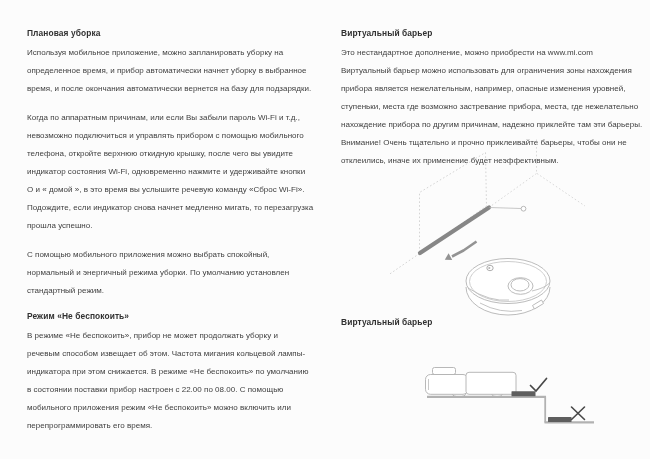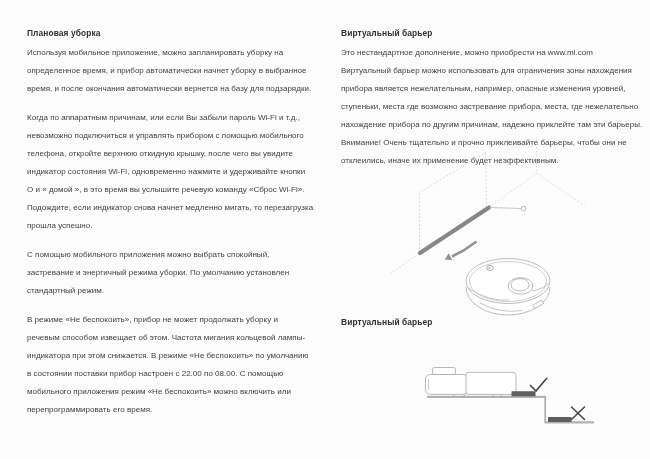--- a/index.html
+++ b/index.html
@@ -39,24 +39,25 @@
       <p class="sec-body">Когда по аппаратным причинам, или если Вы забыли пароль Wi-Fi и т.д.,
 невозможно подключиться и управлять прибором с помощью мобильного
 телефона, откройте верхнюю откидную крышку, после чего вы увидите
 индикатор состояния Wi-Fi, одновременно нажмите и удерживайте кнопки
 О и « домой », в это время вы услышите речевую команду «Сброс Wi-Fi».
 Подождите, если индикатор снова начнет медленно мигать, то перезагрузка
 прошла успешно.</p>
     </div>
     <div>
       <p class="sec-body">С помощью мобильного приложения можно выбрать спокойный,
-застревание и энергичный режима уборки. По умолчанию установлен
+нормальный и энергичный режима уборки. По умолчанию установлен
 стандартный режим.</p>
     </div>
     <div>
+      <h3 class="sec-heading">Режим «Не беспокоить»</h3>
       <p class="sec-body">В режиме «Не беспокоить», прибор не может продолжать уборку и
 речевым способом извещает об этом. Частота мигания кольцевой лампы-
 индикатора при этом снижается. В режиме «Не беспокоить» по умолчанию
 в состоянии поставки прибор настроен с 22.00 по 08.00. С помощью
 мобильного приложения режим «Не беспокоить» можно включить или
 перепрограммировать его время.</p>
     </div>
   </div>
 
   <div class="col-right">

